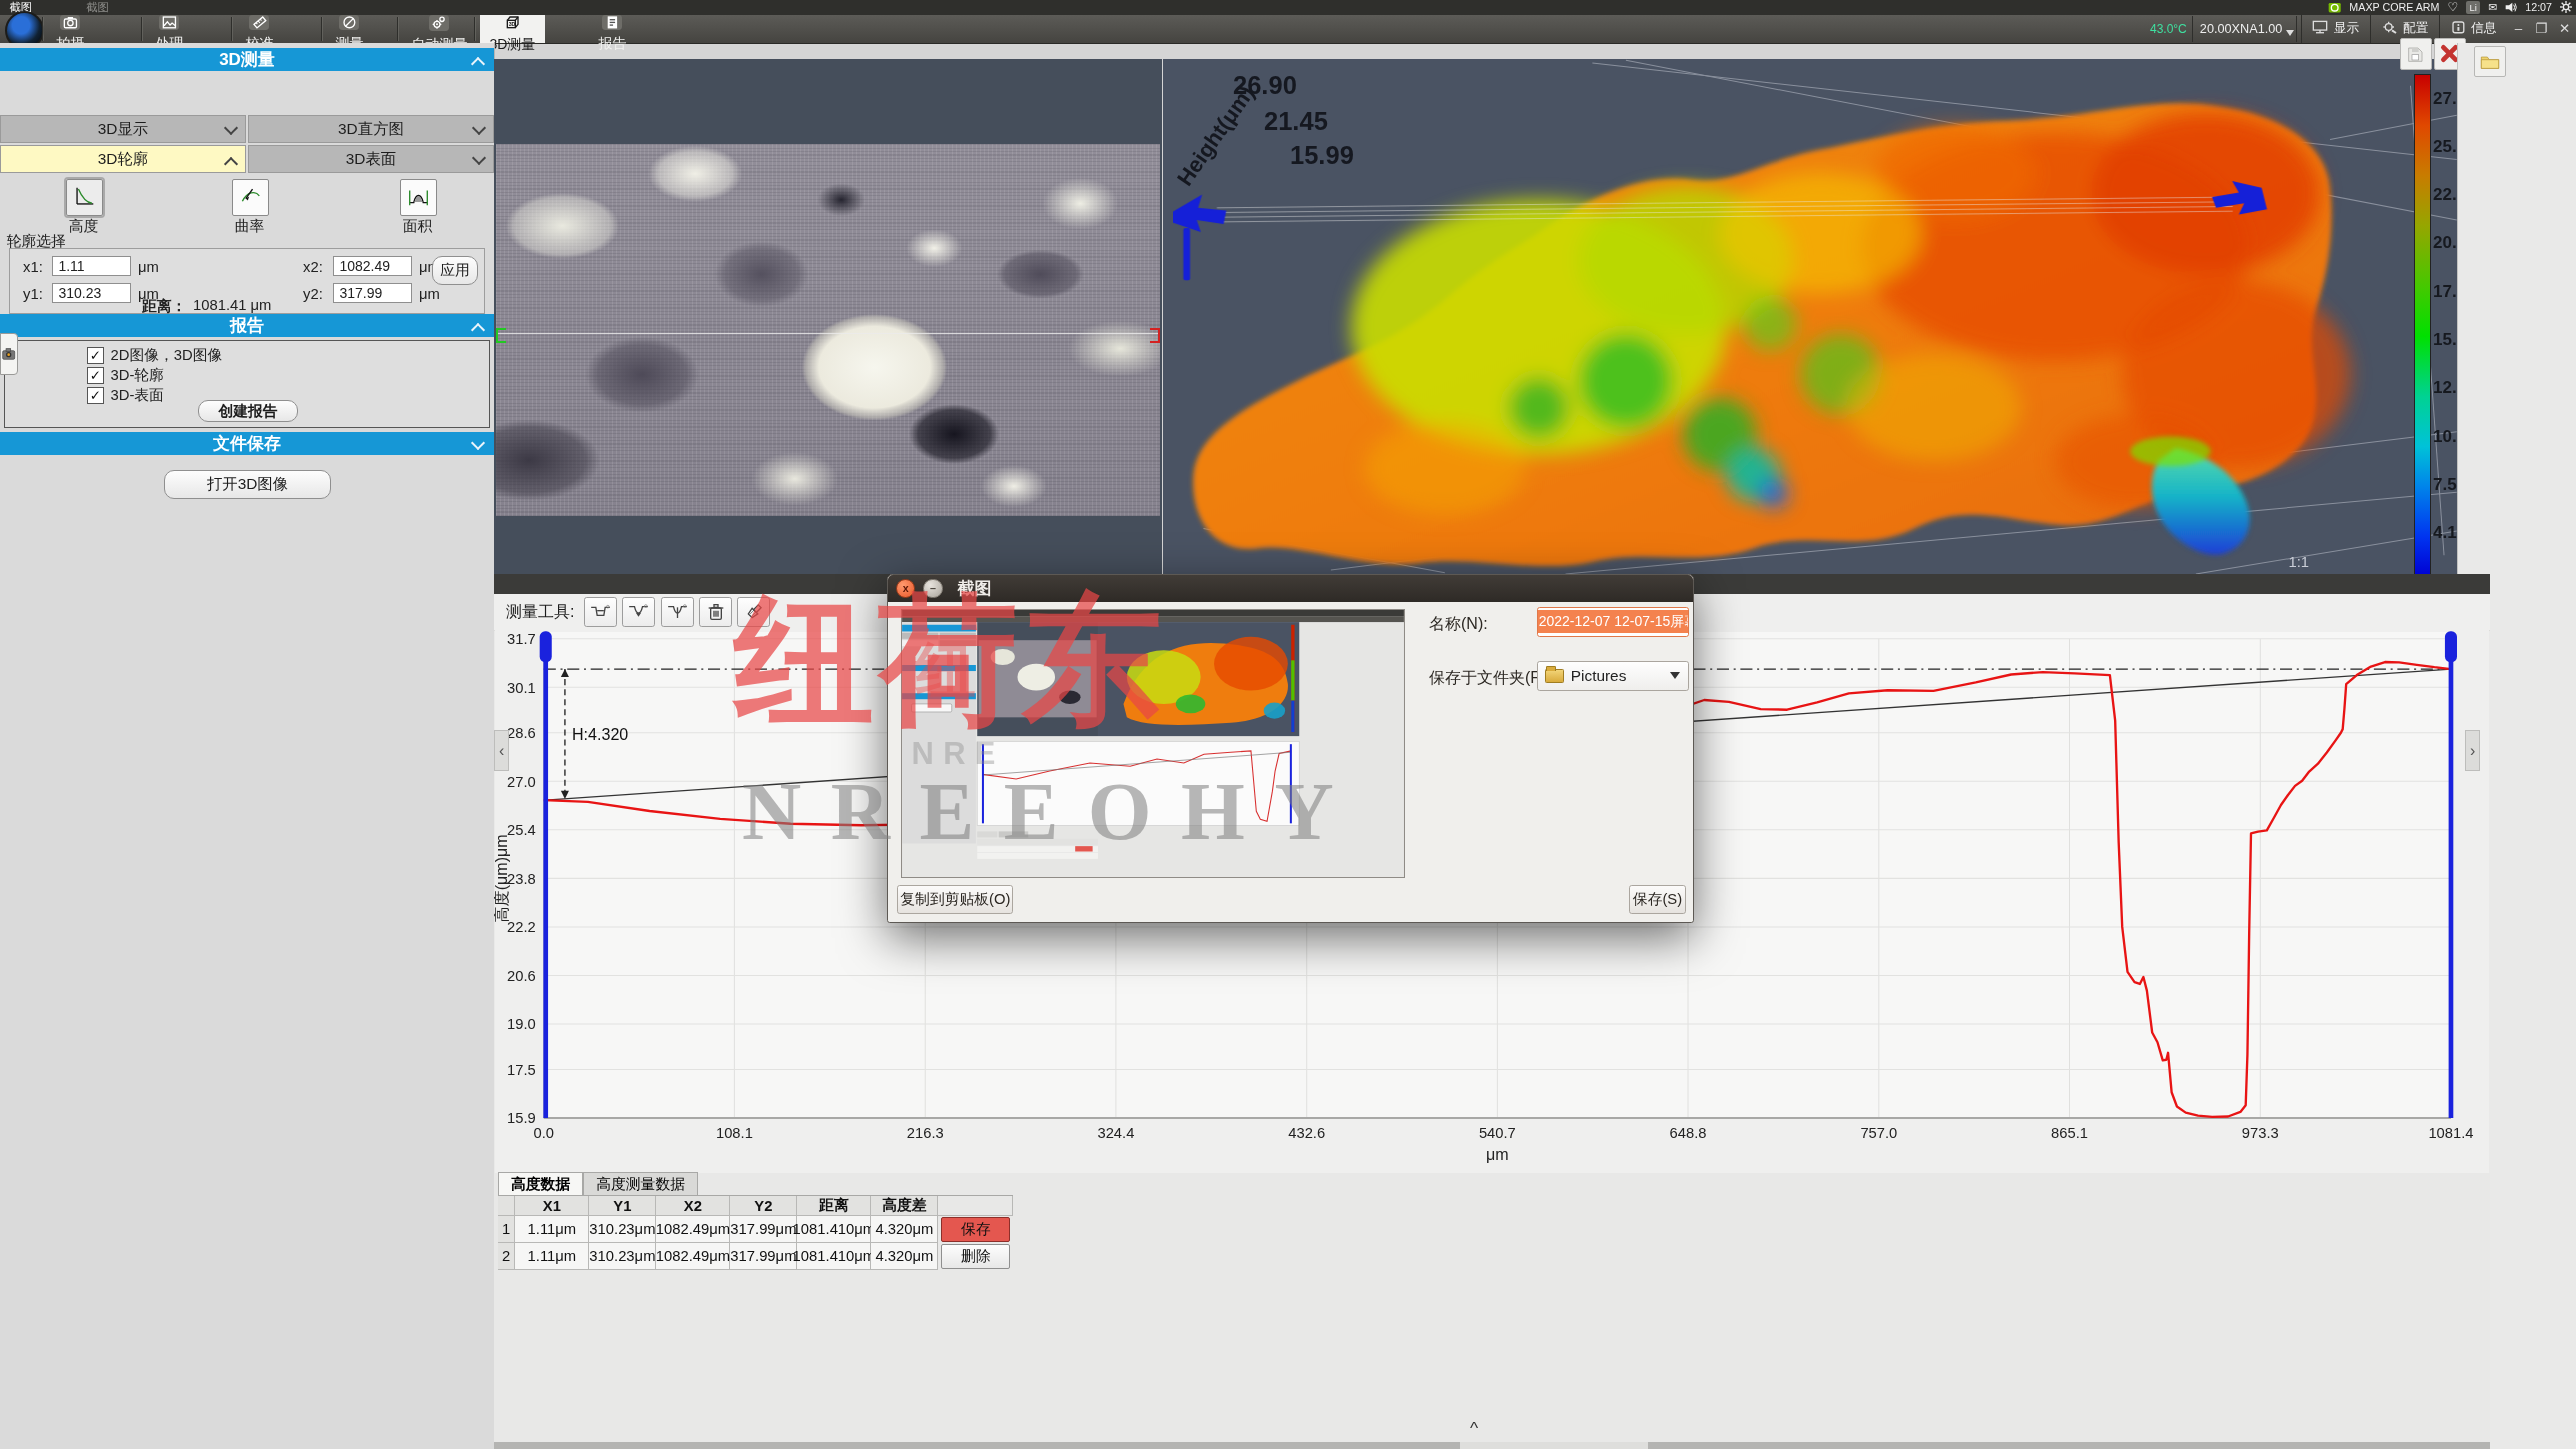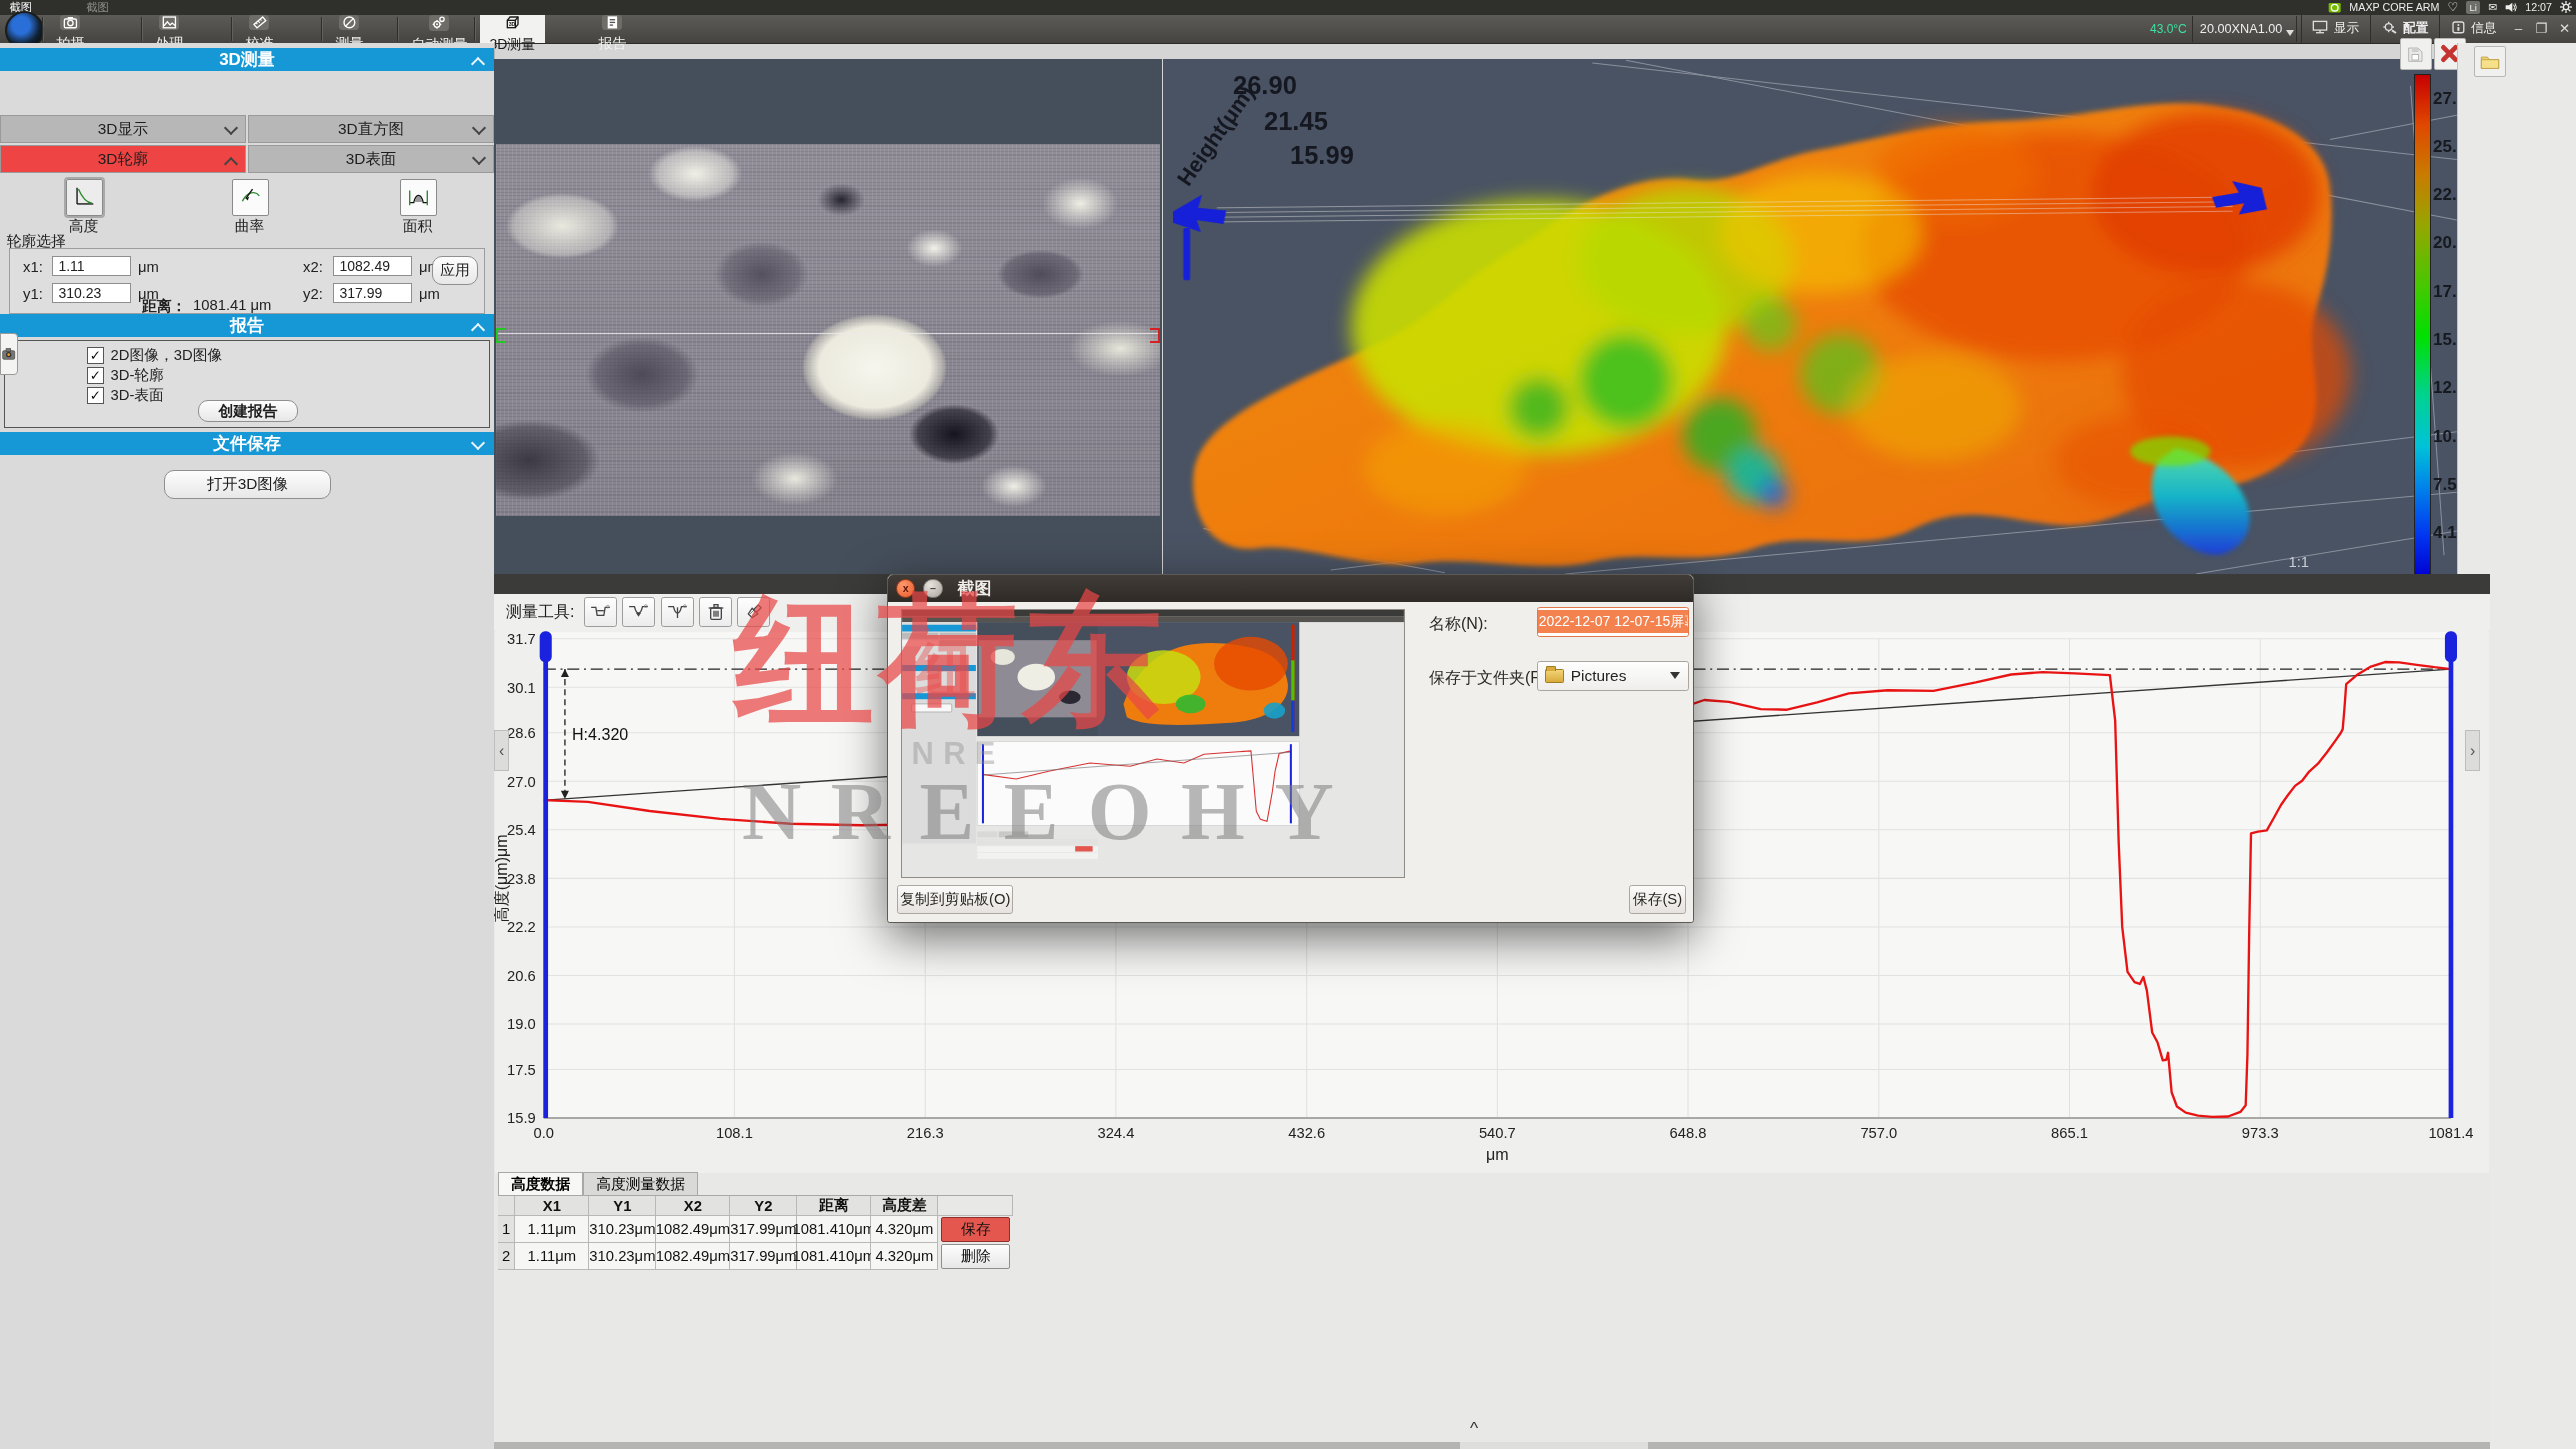--- a/index.html
+++ b/index.html
@@ -24,21 +24,21 @@
   .winbtn{width:23px;height:20px;display:flex;align-items:center;justify-content:center;color:#ddd;font-size:13.4px;}
   
   #leftpanel{position:absolute;left:0;top:43px;width:494px;height:1406px;background:#dadada;border-right:0.7px solid #b5b5b5;font-size:14.8px;color:#222;}
   .hdr-blue{position:absolute;left:0;width:494px;height:23px;background:#1697d6;color:#fff;font-weight:bold;font-size:17px;display:flex;align-items:center;justify-content:center;}
   .hdr-caret{position:absolute;right:10.7px;top:8px;}
   .car{width:8px;height:8px;border-right:2px solid #eaf4fb;border-bottom:2px solid #eaf4fb;display:inline-block;}
   .car.up{transform:rotate(-135deg);margin-top:3.4px;}
   .car.down{transform:rotate(45deg);margin-top:-2px;}
   .car.dark{border-color:#444;}
   .dd-row{position:absolute;height:28px;width:246px;background:#b7b7b7;border:0.7px solid #9a9a9a;display:flex;align-items:center;justify-content:center;font-size:15.4px;color:#1d1d1d;box-sizing:border-box;}
-  .dd-row.active{background:#ef4444;}
+  .dd-row.active{background:#fef9c3;}
   .dd-car{position:absolute;right:9.4px;top:9.4px;}
   .tool-btn{position:absolute;width:35px;height:35px;background:#fbfbfb;border:0.7px solid #8a8a8a;border-radius:2px;display:flex;align-items:center;justify-content:center;}
   .tool-btn.sel{outline:2.7px solid #a9a9a9;background:#ececec;}
   .tool-lbl{position:absolute;width:81px;text-align:center;font-size:14.8px;}
   .grpbox{position:absolute;border:0.7px solid #9d9d9d;background:#dedede;}
   .fld-lbl{position:absolute;font-size:14.8px;}
   .fld-in{position:absolute;width:79px;height:20px;background:#fff;border:0.7px solid #8f8f8f;font-size:14px;padding:0 5.4px;display:flex;align-items:center;box-sizing:border-box;}
   .btn{background:linear-gradient(#fdfdfd,#e7e7e7);border:0.7px solid #8f8f8f;border-radius:10px;display:flex;align-items:center;justify-content:center;color:#1c1c1c;}
   .cbrow{position:absolute;left:87px;display:flex;align-items:center;gap:6.7px;font-size:14.8px;}
   .cbbox{width:14.8px;height:14.8px;background:#fff;border:0.7px solid #555;display:flex;align-items:center;justify-content:center;font-size:13.4px;color:#111;}
@@ -265,21 +265,21 @@
         <span style="margin:9.4px 6.7px 0 -10.7px;width:0;height:0;border-left:4.7px solid transparent;border-right:4.7px solid transparent;border-top:6px solid #ddd;"></span>
       <span id="tb-right-btns" style="display:flex;height:28px;">
           <div style="display: flex; align-items: center; gap: 5.4px; padding: 0px 10.7px; border-left: 0.7px solid rgb(46, 46, 43);">
             <span><svg width="16" height="14.8" viewBox="0 0 24 22">
                 <rect x="2" y="2" width="20" height="13" fill="none" stroke="#ddd" stroke-width="2"></rect>
                 <line x1="12" y1="15" x2="12" y2="19" stroke="#ddd" stroke-width="2"></line>
                 <line x1="6" y1="19" x2="18" y2="19" stroke="#ddd" stroke-width="2"></line>
               </svg></span>
             <span>显示</span>
           </div>
-          <div style="display: flex; align-items: center; gap: 5.4px; padding: 0px 10.7px; border-left: 0.7px solid rgb(46, 46, 43); font-weight: bold;">
+          <div style="display: flex; align-items: center; gap: 5.4px; padding: 0px 10.7px; border-left: 0.7px solid rgb(46, 46, 43);">
             <span><svg width="16" height="16" viewBox="0 0 24 24">
                 <circle cx="10" cy="12" r="5" fill="none" stroke="#ddd" stroke-width="2"></circle>
                 <g stroke="#ddd" stroke-width="2">
                   <line x1="10" y1="4" x2="10" y2="7"></line>
                   <line x1="10" y1="17" x2="10" y2="20"></line>
                   <line x1="2" y1="12" x2="5" y2="12"></line>
                   <line x1="15" y1="12" x2="18" y2="12"></line>
                 </g>
                 <line x1="15" y1="17" x2="21" y2="21" stroke="#ddd" stroke-width="3"></line>
               </svg></span>

